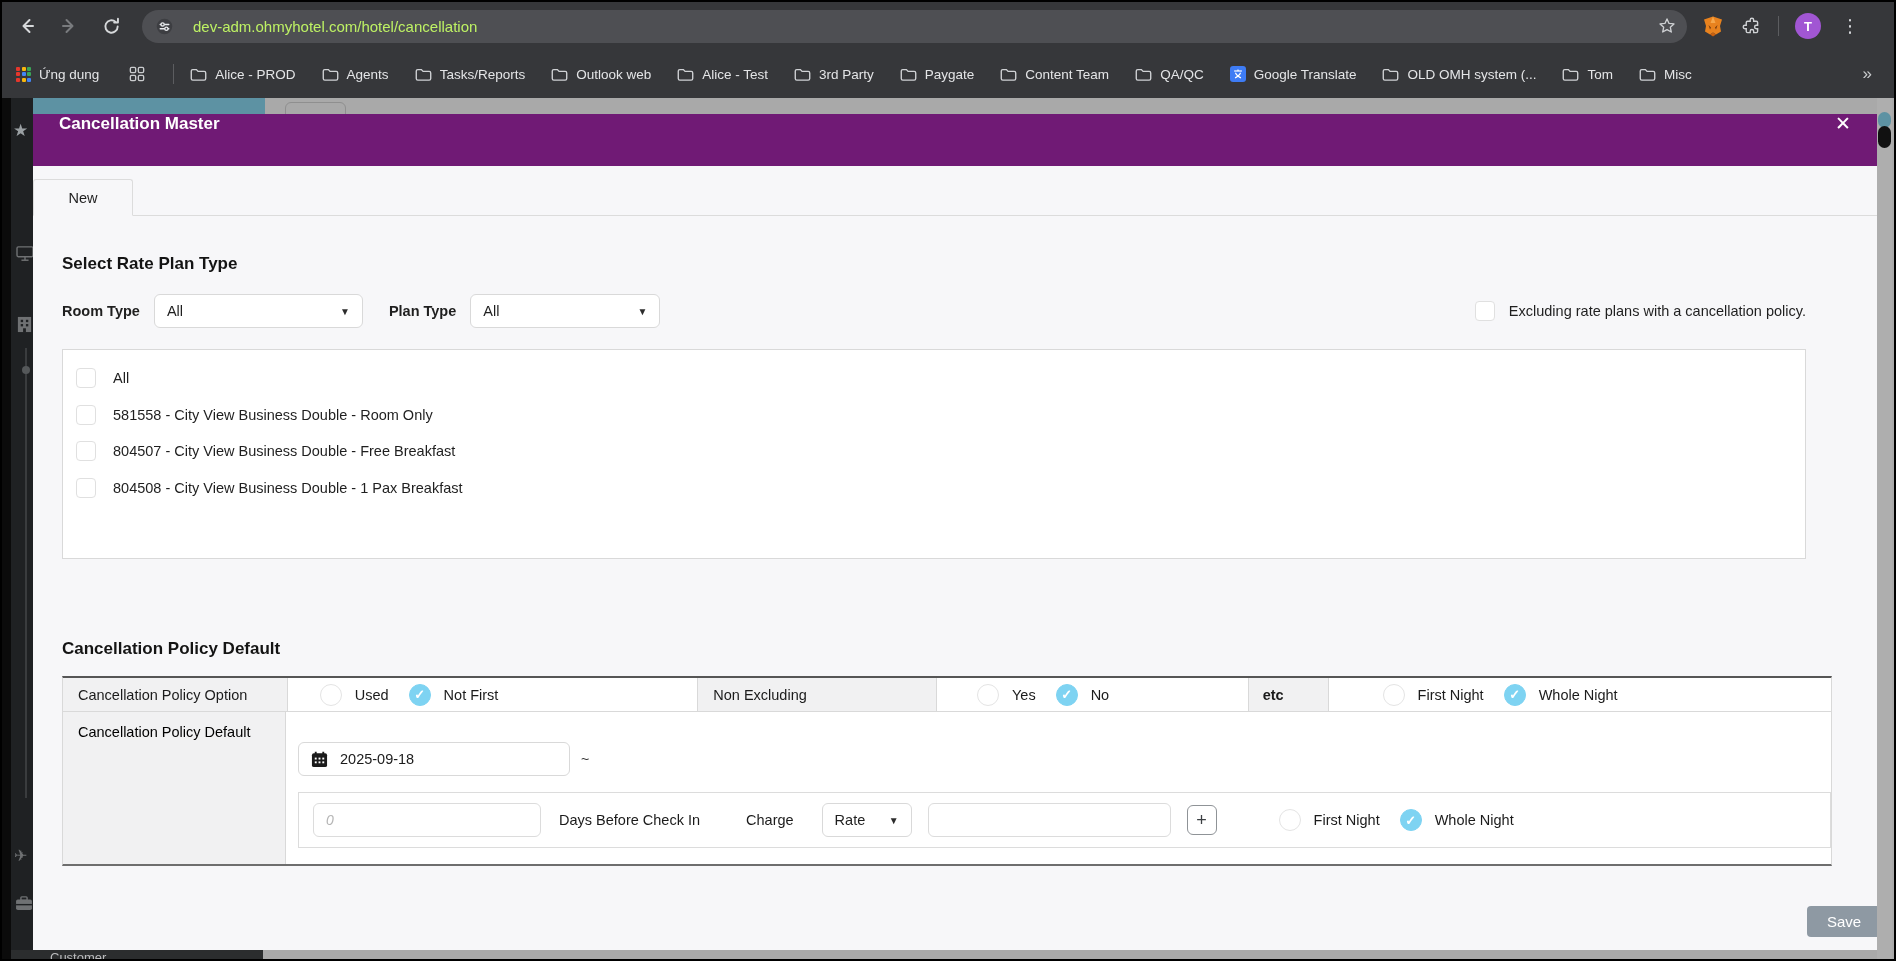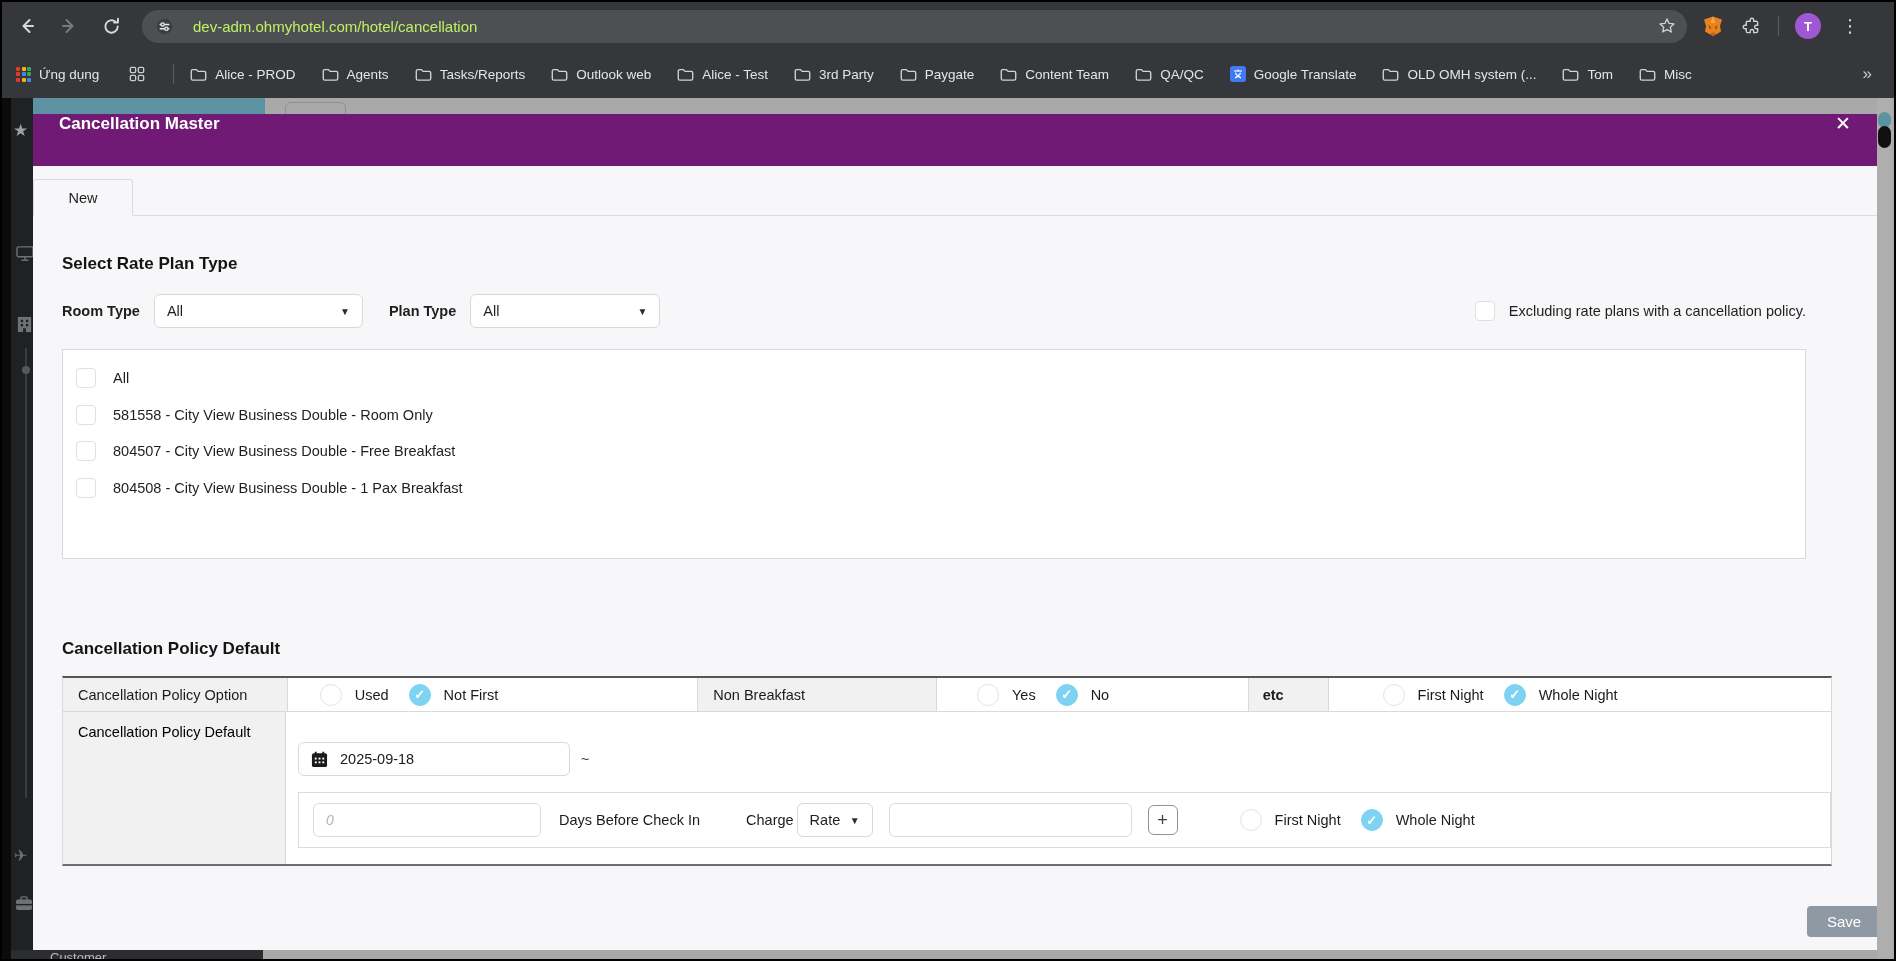--- a/index.html
+++ b/index.html
@@ -124,21 +124,21 @@
 
   .rulebox { margin-top:16px; width:1533px; height:56px; border:1px solid #dcdcdc; background:#fff;
              display:flex; align-items:center; padding:0 14px; }
   .inp { height:34px; border:1px solid #dcdcdc; border-radius:6px; background:#fff;
          padding:0 12px; font-size:14px; color:#1b1b1b; font-family:"Liberation Sans",sans-serif; }
   .inp.days { width:228px; }
   .inp.days::placeholder { font-style:italic; color:#b5b5b5; }
   .inp.amount { width:243px; margin-left:16px; }
   .lbl { font-size:14.5px; color:#1b1b1b; }
   .ml18 { margin-left:18px; } .ml46 { margin-left:46px; }
-  .sel-rate { width:76px; margin-left:3px; }
+  .sel-rate { width:90px; margin-left:28px; }
   .plus-btn { width:30px; height:30px; margin-left:16px; border:1.5px solid #8f9397; border-radius:6px;
               background:#fff; display:flex; align-items:center; justify-content:center;
               font-size:18px; color:#3c4043; line-height:1; }
   .rule-radios { margin-left:62px; }
 
   .save-row { width:1848px; display:flex; justify-content:flex-end; padding-right:29px; margin-top:40px; }
   .save-btn { width:74px; height:31px; background:#8e99a3; color:#fff; border:none; border-radius:4px;
               font-size:15px; font-family:"Liberation Sans",sans-serif; display:flex;
               align-items:center; justify-content:center; }
 
@@ -399,21 +399,21 @@
               <span class="ropt">
                 <span class="radio"></span>
                 <span>Used</span>
               </span>
               <span class="ropt">
                 <span class="radio checked"></span>
                 <span>Not First</span>
               </span>
             </div>
           </div>
-          <div class="cell gray c-nonref">Non Breakfast</div>
+          <div class="cell gray c-nonref">Non Excluding</div>
           <div class="cell c-yesno">
             <div class="rgroup">
               <span class="ropt">
                 <span class="radio"></span>
                 <span>Yes</span>
               </span>
               <span class="ropt">
                 <span class="radio checked"></span>
                 <span>No</span>
               </span>

